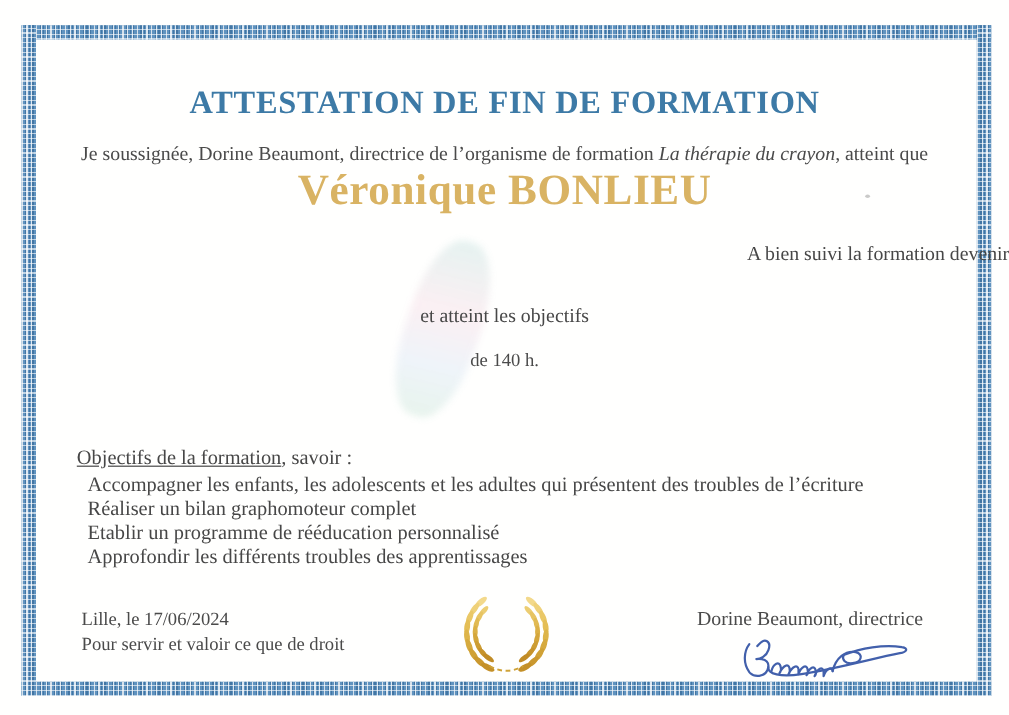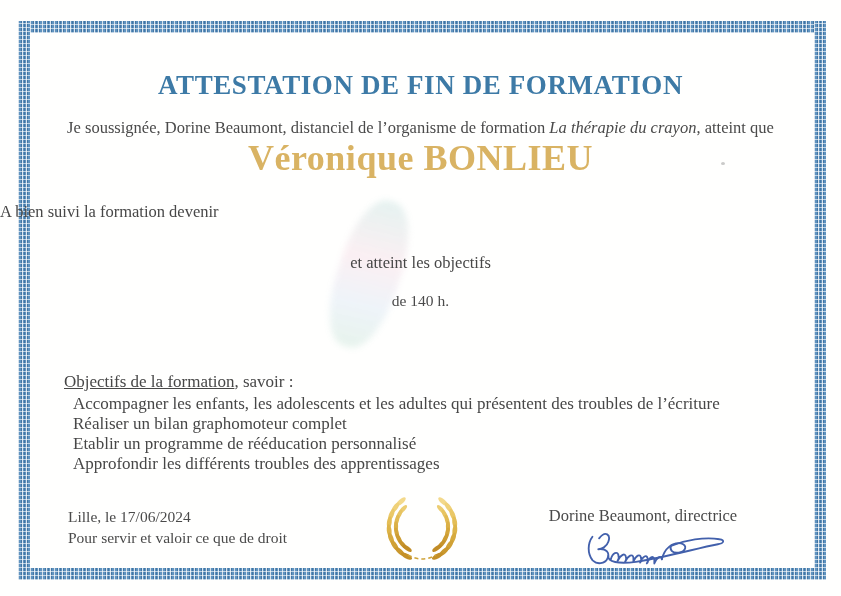--- a/index.html
+++ b/index.html
@@ -27,41 +27,41 @@
   }
   .intro{
     position:absolute;top:101px;left:0;right:0;text-align:center;
     font-size:16.5px;color:#4a4a4a;
   }
   .intro .it{font-style:italic;}
   .recipient{
     position:absolute;top:137px;left:0;right:0;text-align:center;
     font-size:36px;font-weight:bold;color:#d9b363;letter-spacing:.5px;
   }
-  .course-line1{position:absolute;top:202px;left:0;right:0;text-align:left;font-size:16.5px;}
+  .course-line1{position:absolute;top:202px;left:0;right:0;text-align:right;font-size:16.5px;}
   .profession{
     position:absolute;top:220px;left:0;right:0;text-align:center;
     font-size:25px;font-weight:bold;color:#3e3e3e;letter-spacing:1.2px;
   }
   .course-line3{position:absolute;top:253px;left:0;right:0;text-align:center;font-size:16.5px;}
 
   .duration{
     position:absolute;top:291px;left:160px;right:160px;text-align:center;
     font-size:15.5px;line-height:19.5px;color:#4a4a4a;
   }
 
   .objectives{position:absolute;top:372px;left:64px;right:36px;font-size:17px;line-height:20px;}
   .obj-heading{margin:0 0 2px 0;}
   .obj-underline{text-decoration:underline;}
   .obj-list{list-style:none;margin:0;padding:0 0 0 9px;}
   .obj-list li{margin:0;padding:0;}
 
   .footer-left{position:absolute;left:68px;top:506px;font-size:15.5px;line-height:21px;color:#4a4a4a;}
   .laurel{position:absolute;left:371px;top:485px;}
-  .footer-right{position:absolute;left:534px;top:506px;width:218px;text-align:center;font-size:16.5px;color:#4a4a4a;}
+  .footer-right{position:absolute;left:566px;top:506px;width:218px;text-align:center;font-size:16.5px;color:#4a4a4a;}
   .signature-svg{display:block;margin:-1px 0 0 36px;}
 
   
   .showthrough{
     position:absolute;left:338px;top:198px;width:62px;height:152px;
     transform:rotate(18deg);border-radius:45%;
     background:linear-gradient(175deg, rgba(36,150,140,.12), rgba(210,80,130,.09) 40%, rgba(70,130,200,.09) 70%, rgba(36,150,90,.11));
     filter:blur(3px);
   }
   .speck{position:absolute;left:721px;top:162px;width:4px;height:3px;background:#8a8a8a;opacity:.45;border-radius:50%;}
@@ -74,21 +74,21 @@
   <div class="border-strip b-top"></div>
   <div class="border-strip b-bottom"></div>
   <div class="border-strip b-left"></div>
   <div class="border-strip b-right"></div>
 
   <div class="showthrough"></div>
   <div class="speck"></div>
 
   <h1 class="title">ATTESTATION DE FIN DE FORMATION</h1>
 
-  <p class="intro"><span>Je soussignée, Dorine Beaumont, distanciel de l’organisme de formation </span><span class="it">La thérapie du crayon</span><span>, atteint que</span></p>
+  <p class="intro"><span>Je soussignée, Dorine Beaumont, directrice de l’organisme de formation </span><span class="it">La thérapie du crayon</span><span>, atteint que</span></p>
 
   <div class="recipient">Véronique BONLIEU</div>
 
   <div class="course-line1">A bien suivi la formation devenir</div>
   <div class="course-line3">et atteint les objectifs</div>
 
   <div class="duration">
     <div>de 140 h.</div>
   </div>
 

